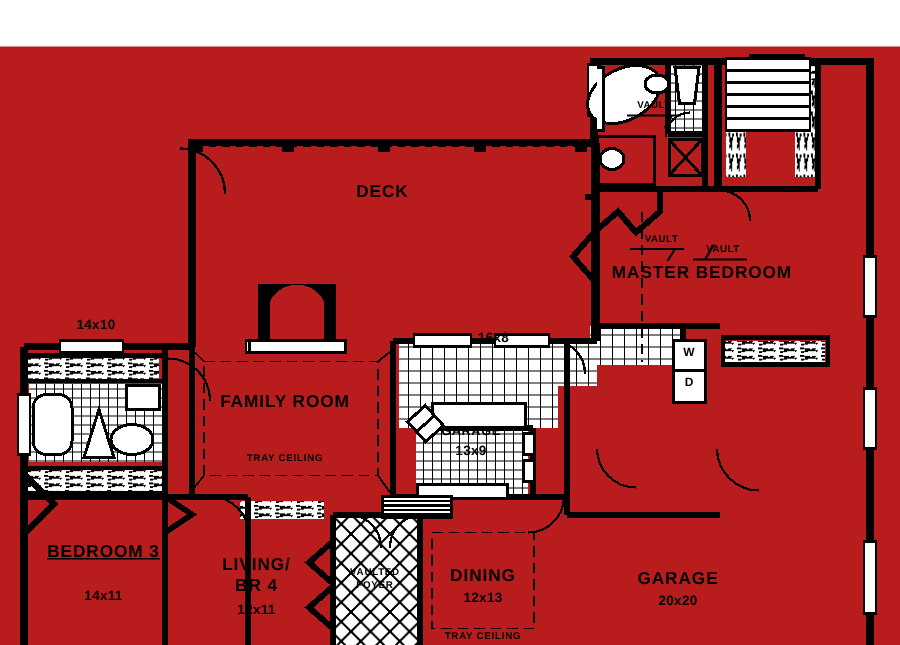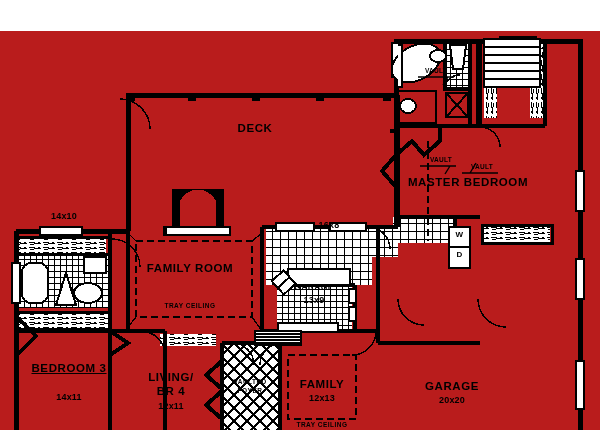--- a/index.html
+++ b/index.html
@@ -244,21 +244,21 @@
 
   <div class="lbl rname" style="left:131px;top:340px;width:80px;">LIVING/</div>
   <div class="lbl rname" style="left:131px;top:354px;width:80px;">BR 4</div>
   <div class="lbl rdim" style="left:131px;top:371px;width:80px;">12x11</div>
 
   <div class="lbl rdim" style="left:274px;top:190px;width:110px;">16x8</div>
 
   <div class="lbl rsmall" style="left:274px;top:252px;width:80px;">GARAGE</div>
   <div class="lbl rdim" style="left:274px;top:265px;width:80px;">13x9</div>
 
-  <div class="lbl rname" style="left:282px;top:347px;width:80px;">FAMILY</div>
+  <div class="lbl rname" style="left:282px;top:347px;width:80px;">DINING</div>
   <div class="lbl rdim" style="left:282px;top:363px;width:80px;">12x13</div>
   <div class="lbl tiny" style="left:282px;top:391px;width:80px;">TRAY CEILING</div>
 
   <div class="lbl rname" style="left:402px;top:349px;width:100px;">GARAGE</div>
   <div class="lbl rdim" style="left:402px;top:365px;width:100px;">20x20</div>
 
   <div class="lbl rname" style="left:388px;top:145px;width:160px;">MASTER BEDROOM</div>
 
   <div class="lbl tiny" style="left:222px;top:348px;width:56px;">VAULTED</div>
   <div class="lbl tiny" style="left:222px;top:357px;width:56px;">FOYER</div>

